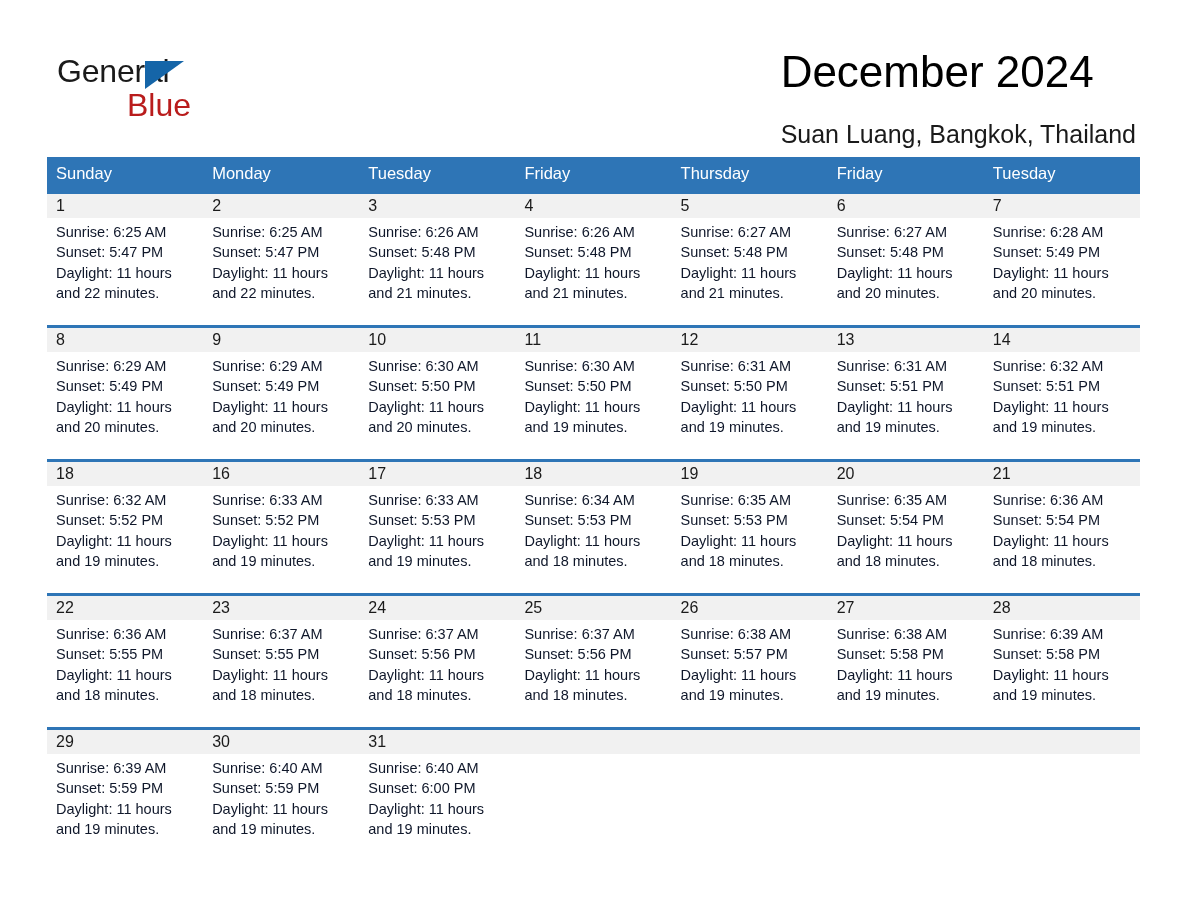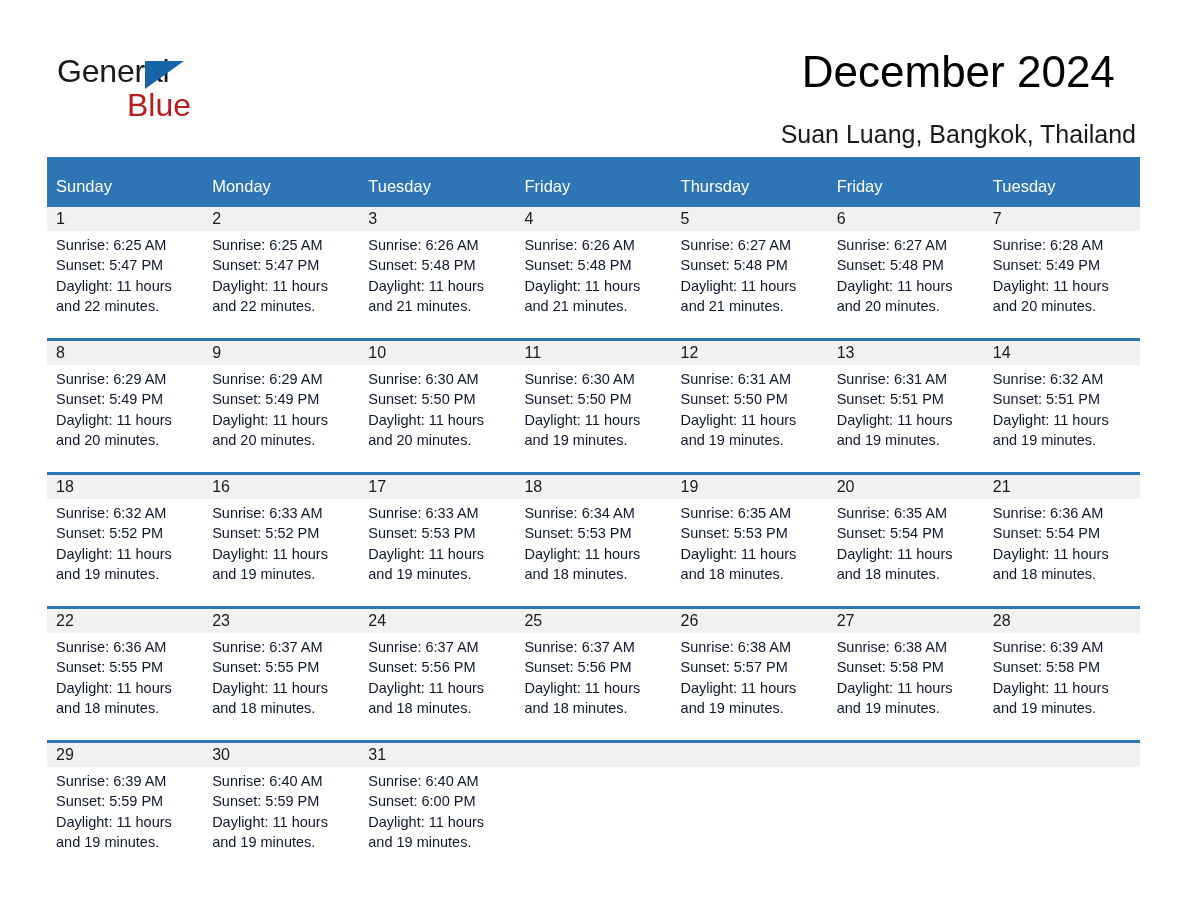--- a/index.html
+++ b/index.html
@@ -62,21 +62,21 @@
     font-size: 32px;
     color: #b91c1c;
     line-height: 38px;
     white-space: nowrap;
   }
 
   .title-block {
     position: absolute;
     right: 52px;
     top: 45px;
-    text-align: center;
+    text-align: left;
   }
   .month-title {
     font-size: 44px;
     font-weight: normal;
     color: #000000;
     line-height: 54px;
     white-space: nowrap;
   }
   .location {
     margin-top: 20px;
@@ -95,21 +95,21 @@
     width: 1093px;
     border-collapse: collapse;
     table-layout: fixed;
   }
   .calendar th {
     background: #2E75B6;
     color: #ffffff;
     font-size: 16.5px;
     font-weight: normal;
     text-align: left;
-    padding: 20px 0 8px 9px;
+    padding: 7px 0 8px 9px;
     height: 18px;
     vertical-align: middle;
     border: none;
   }
   .calendar td {
     width: 156.14px;
     vertical-align: top;
     padding: 0;
     border: none;
     border-top: 3px solid #2E75B6;

